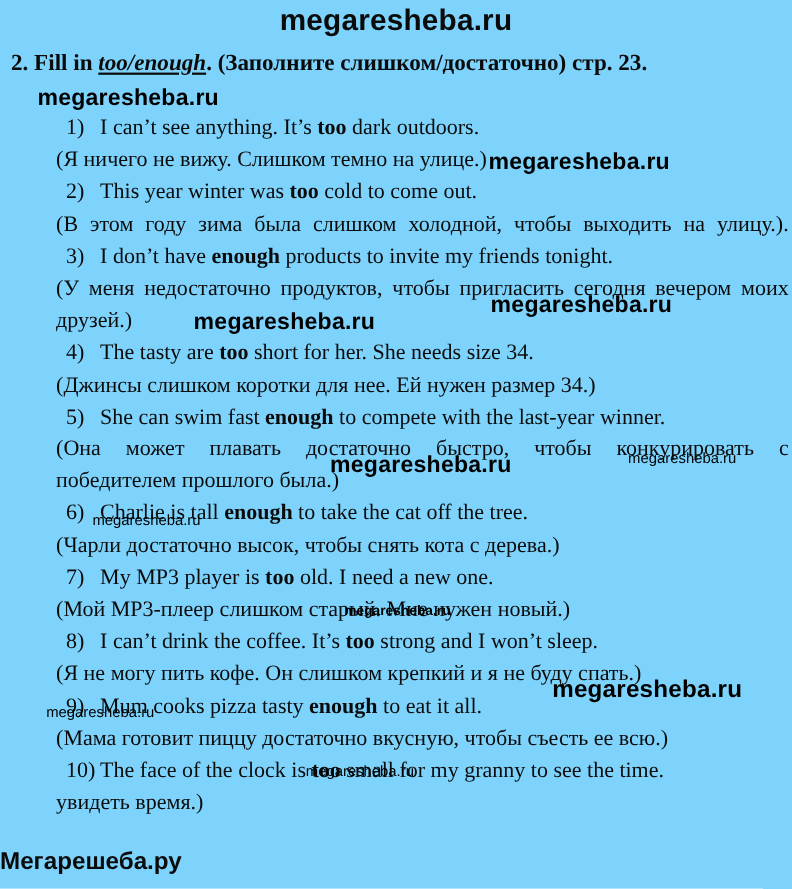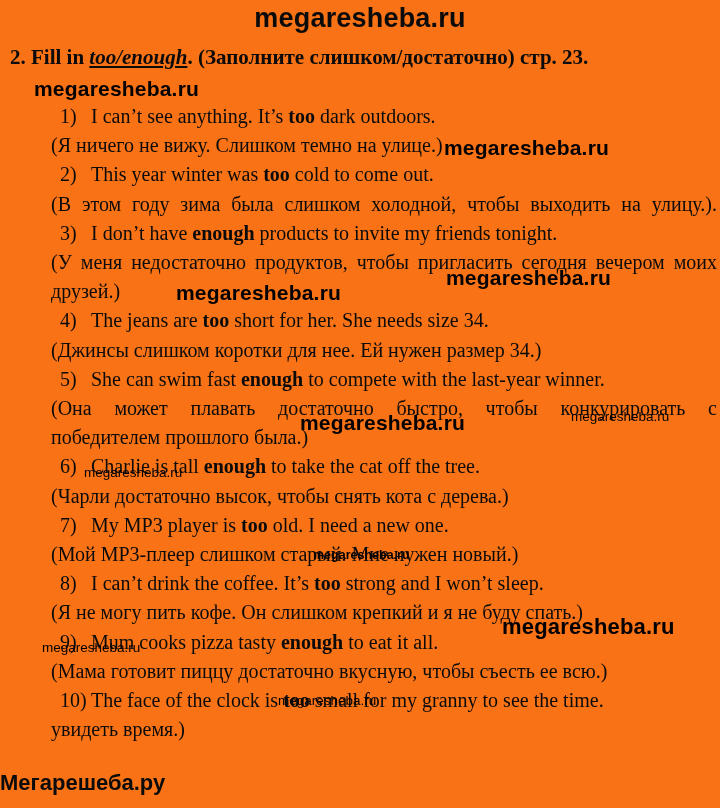--- a/index.html
+++ b/index.html
@@ -1,20 +1,20 @@
 <!DOCTYPE html>
 <html><head>
 <meta charset="utf-8">
 <style>
   html, body { margin: 0; padding: 0; background: #ffffff; }
   .page {
     position: relative;
     width: 720px;
     height: 808px;
-    background: #f97316;
+    background: #7dd3fc;
     color: #0b0b0b;
     font-family: "Liberation Serif", serif;
     overflow: hidden;
   }
   .site-header {
     padding-top: 3px;
     text-align: center;
     font-family: "Liberation Sans", sans-serif;
     font-weight: bold;
     font-size: 27px;
@@ -83,21 +83,21 @@
     <div class="line en"><span class="num">1)</span><span>I can’t see anything. It’s </span><b>too</b><span> dark outdoors.</span></div>
     <div class="line ru">(Я ничего не вижу. Слишком темно на улице.)</div>
 
     <div class="line en"><span class="num">2)</span><span>This year winter was </span><b>too</b><span> cold to come out.</span></div>
     <div class="line ru ru-stretch">(В этом году зима была слишком холодной, чтобы выходить на улицу.).</div>
 
     <div class="line en"><span class="num">3)</span><span>I don’t have </span><b>enough</b><span> products to invite my friends tonight.</span></div>
     <div class="line ru ru-stretch">(У меня недостаточно продуктов, чтобы пригласить сегодня вечером моих</div>
     <div class="line ru">друзей.)</div>
 
-    <div class="line en"><span class="num">4)</span><span>The jeans are </span><b>too</b><span> short for her. She needs size 34.</span></div>
+    <div class="line en"><span class="num">4)</span><span>The tasty are </span><b>too</b><span> short for her. She needs size 34.</span></div>
     <div class="line ru">(Джинсы слишком коротки для нее. Ей нужен размер 34.)</div>
 
     <div class="line en"><span class="num">5)</span><span>She can swim fast </span><b>enough</b><span> to compete with the last-year winner.</span></div>
     <div class="line ru ru-stretch">(Она может плавать достаточно быстро, чтобы конкурировать с</div>
     <div class="line ru">победителем прошлого была.)</div>
 
     <div class="line en"><span class="num">6)</span><span>Charlie is tall </span><b>enough</b><span> to take the cat off the tree.</span></div>
     <div class="line ru">(Чарли достаточно высок, чтобы снять кота с дерева.)</div>
 
     <div class="line en"><span class="num">7)</span><span>My MP3 player is </span><b>too</b><span> old. I need a new one.</span></div>

